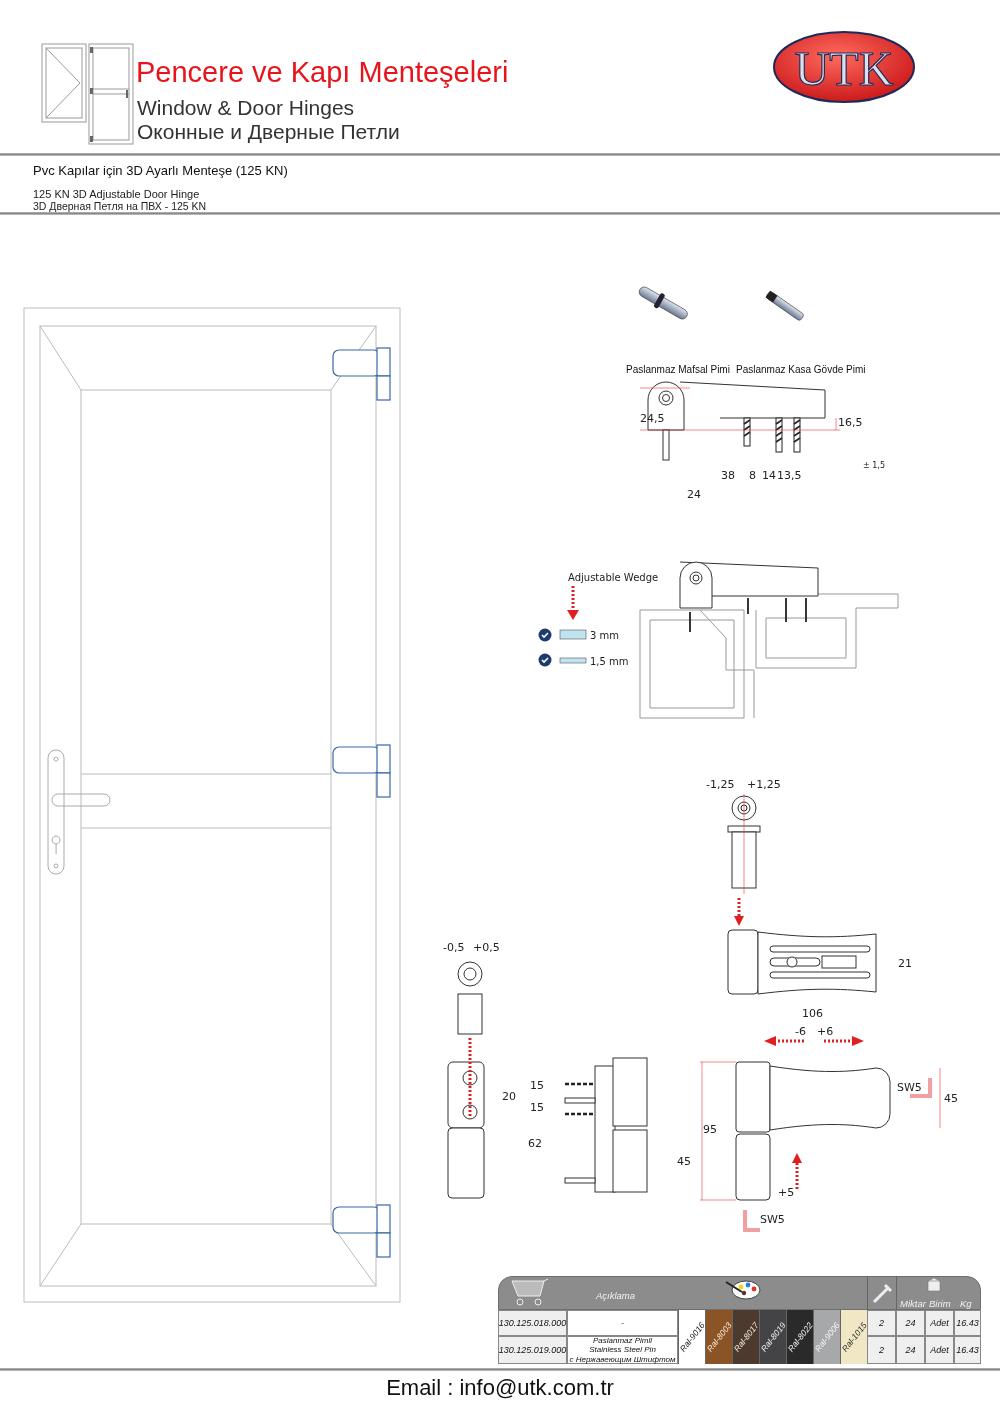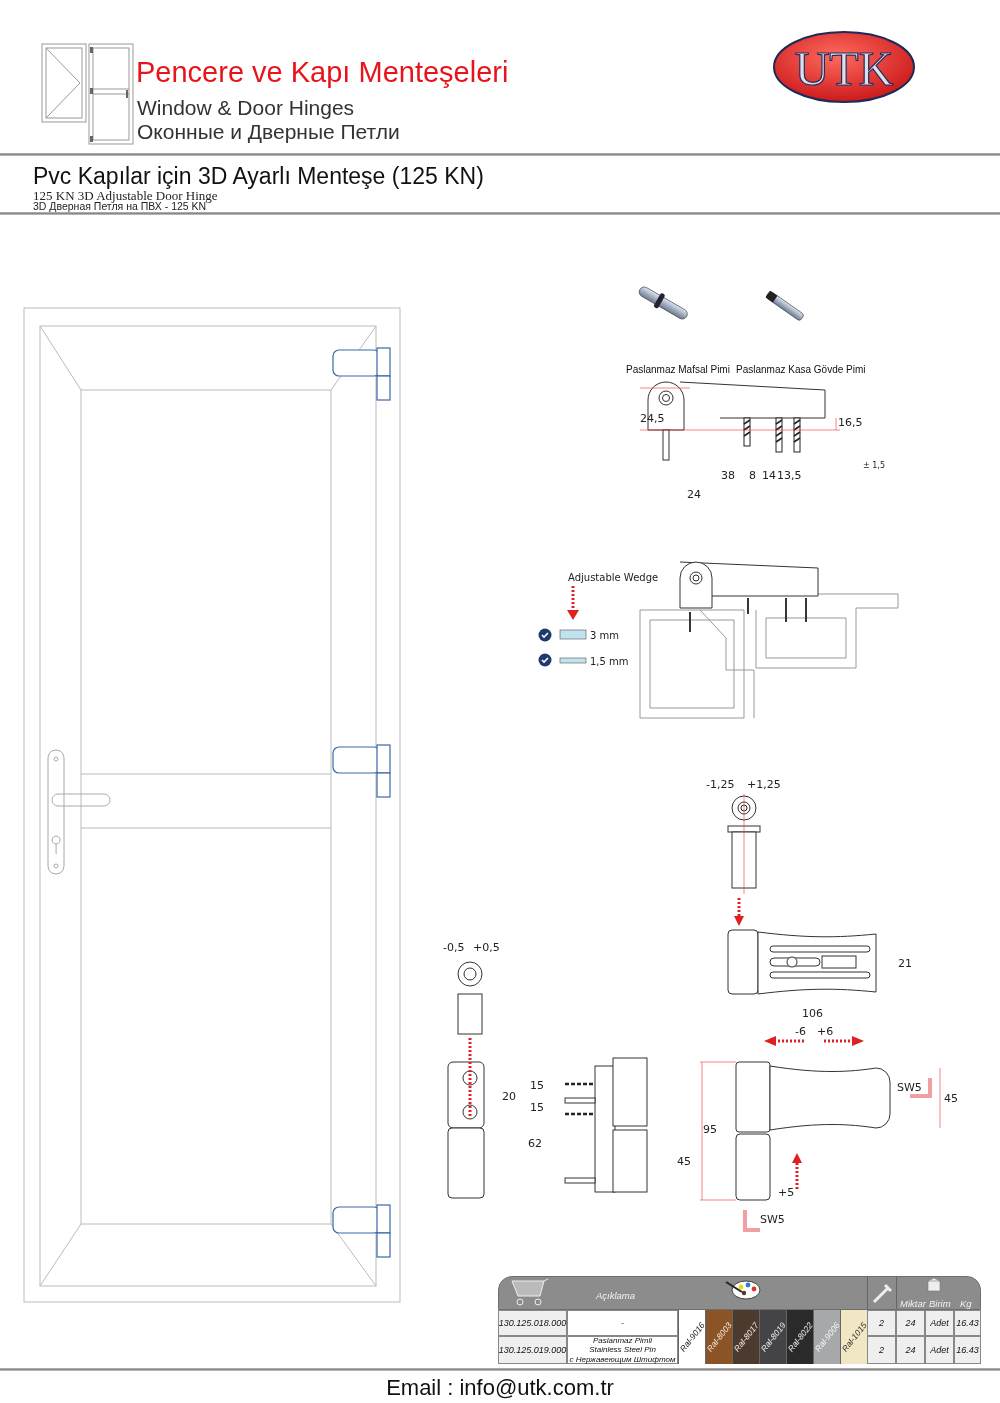--- a/index.html
+++ b/index.html
@@ -6,22 +6,22 @@
   html, body { width: 1000px; height: 1403px; background: #fff; overflow: hidden; }
   body { position: relative; font-family: "Liberation Sans", sans-serif; color: #222; }
   .abs { position: absolute; }
 
   
   .title-tr { left: 136px; top: 56px; font-size: 29px; color: #e8141b; white-space: nowrap; }
   .title-en { left: 137px; top: 96px; font-size: 21px; color: #333; white-space: nowrap; }
   .title-ru { left: 137px; top: 120px; font-size: 21px; color: #333; white-space: nowrap; }
   .hr1 { left: 0; top: 153px; width: 1000px; height: 3px; background: linear-gradient(#bbb,#888,#ccc); }
   .hr2 { left: 0; top: 212px; width: 1000px; height: 3px; background: linear-gradient(#bbb,#888,#ccc); }
-  .prod-tr { left: 33px; top: 163px; font-size: 23px; color: #111; white-space: nowrap; }
-  .prod-en { left: 33px; top: 188px; font-size: 13px; color: #222; white-space: nowrap; font-family: Liberation Serif, serif; }
+  .prod-tr { left: 33px; top: 163px; font-size: 13px; color: #111; white-space: nowrap; }
+  .prod-en { left: 33px; top: 188px; font-size: 11px; color: #222; white-space: nowrap; }
   .prod-ru { left: 33px; top: 200px; font-size: 10.5px; color: #222; white-space: nowrap; }
 
   .logo { left: 772px; top: 30px; width: 144px; height: 74px; }
   .door-thumb { left: 40px; top: 42px; width: 96px; height: 104px; }
 
   
   .door { left: 22px; top: 306px; width: 380px; height: 1000px; }
   .pin-label { font-size: 10px; color: #111; white-space: nowrap; margin-top: 36px; }
   .dim { font-size: 11px; color: #222; white-space: nowrap; font-family: "DejaVu Sans", sans-serif; }
   .dim-sm { font-size: 8px; margin-top: 48px; }

